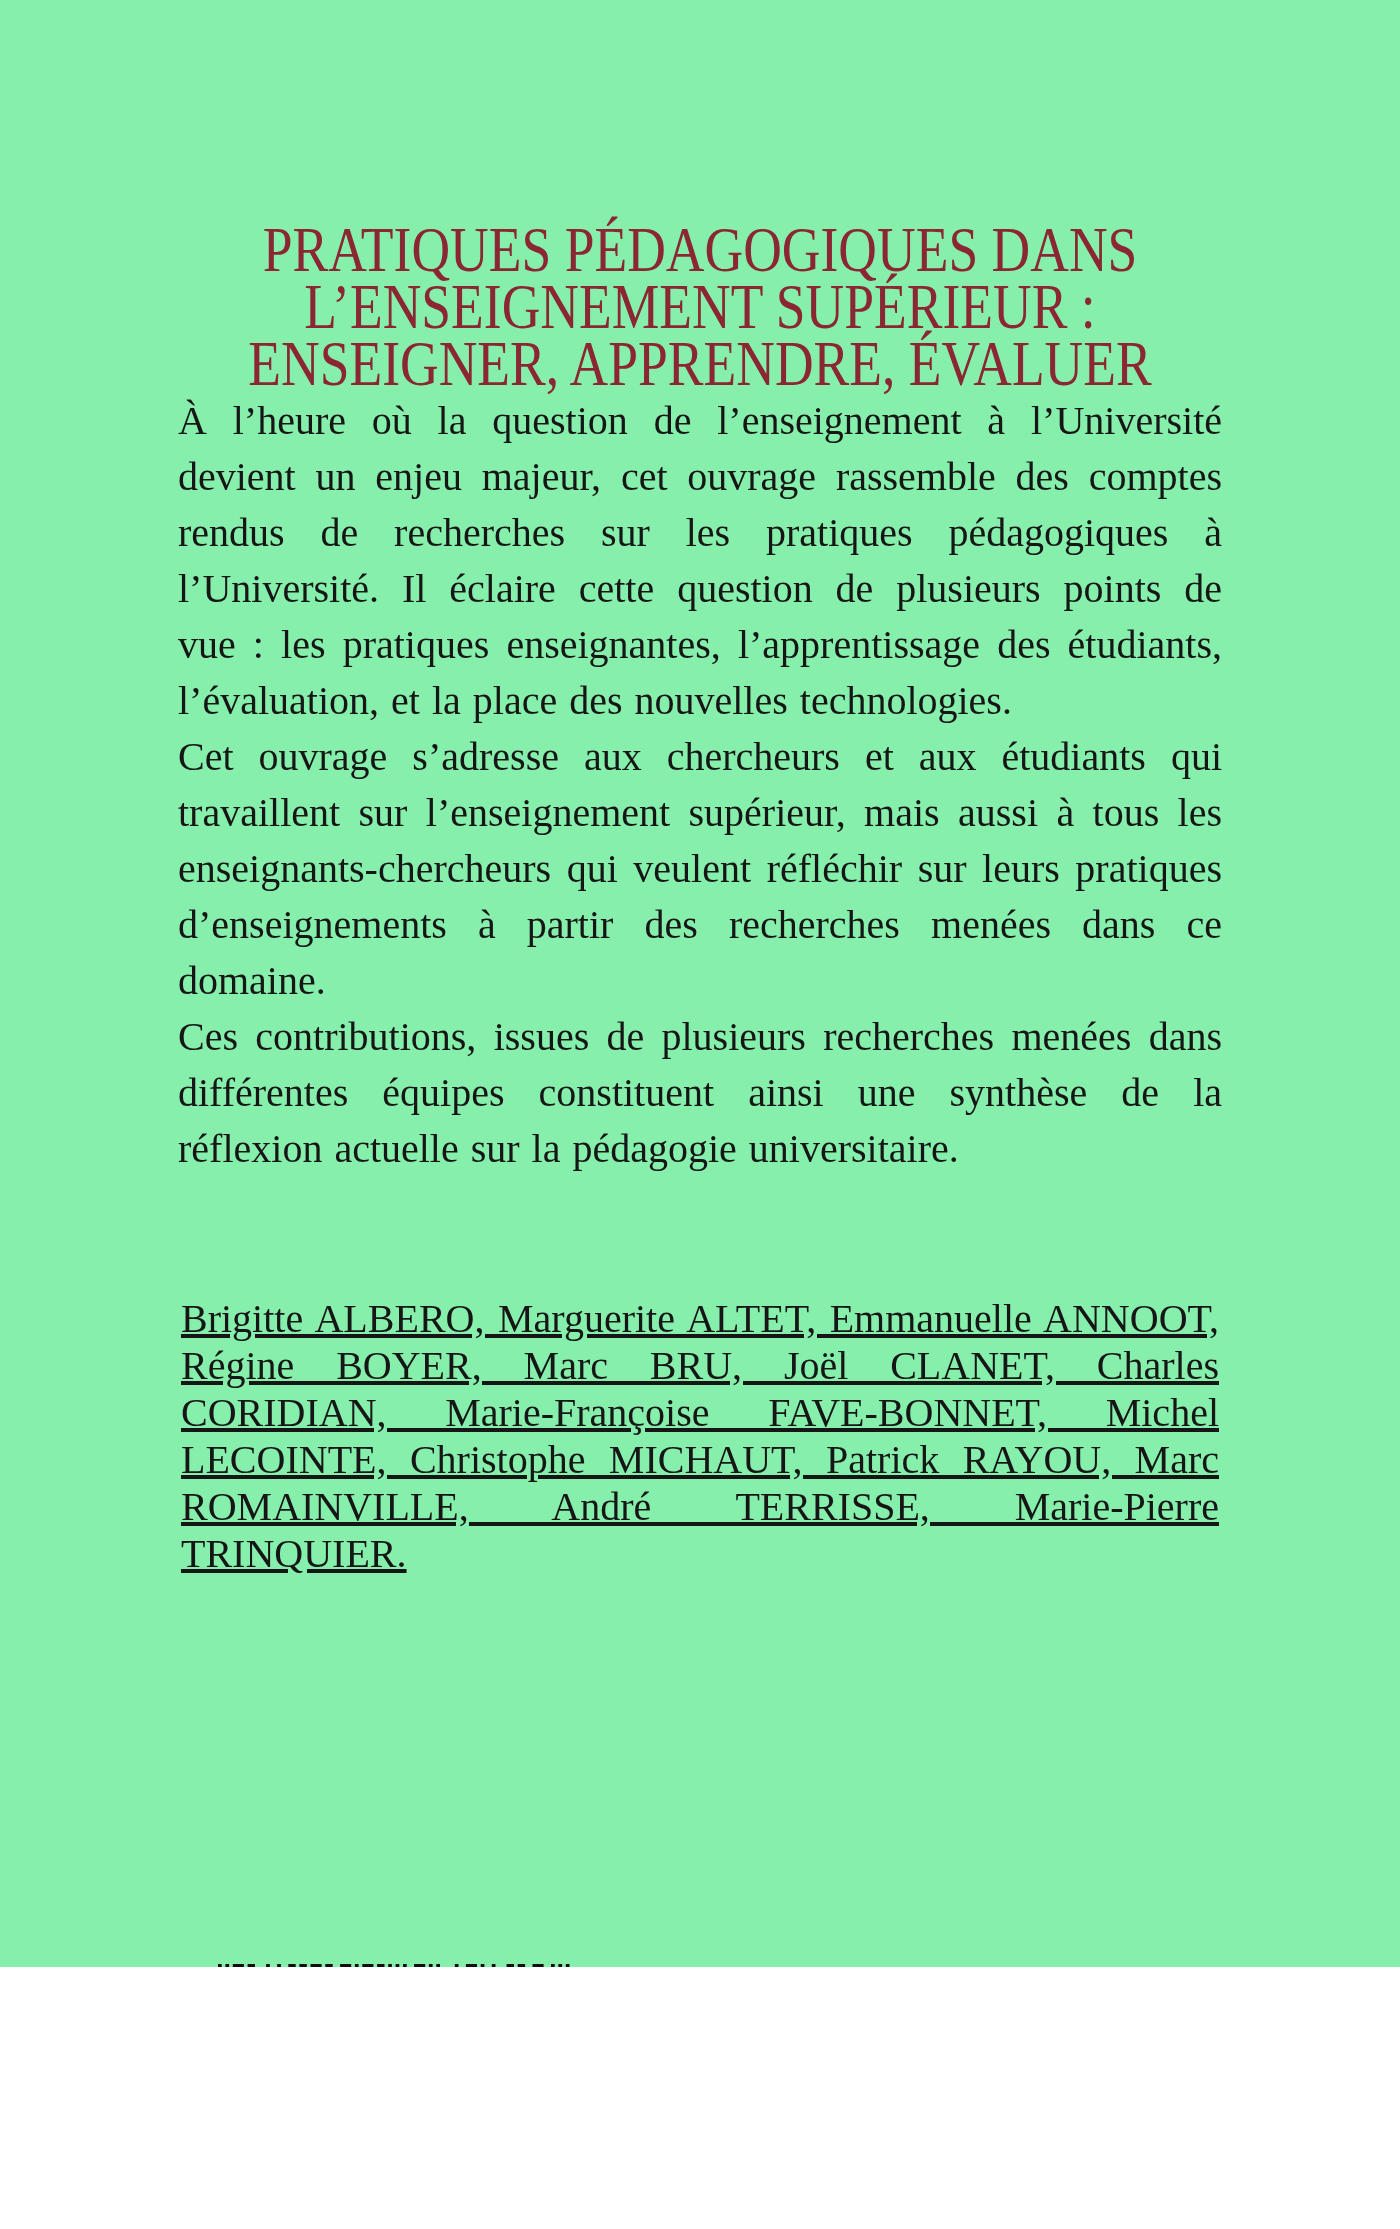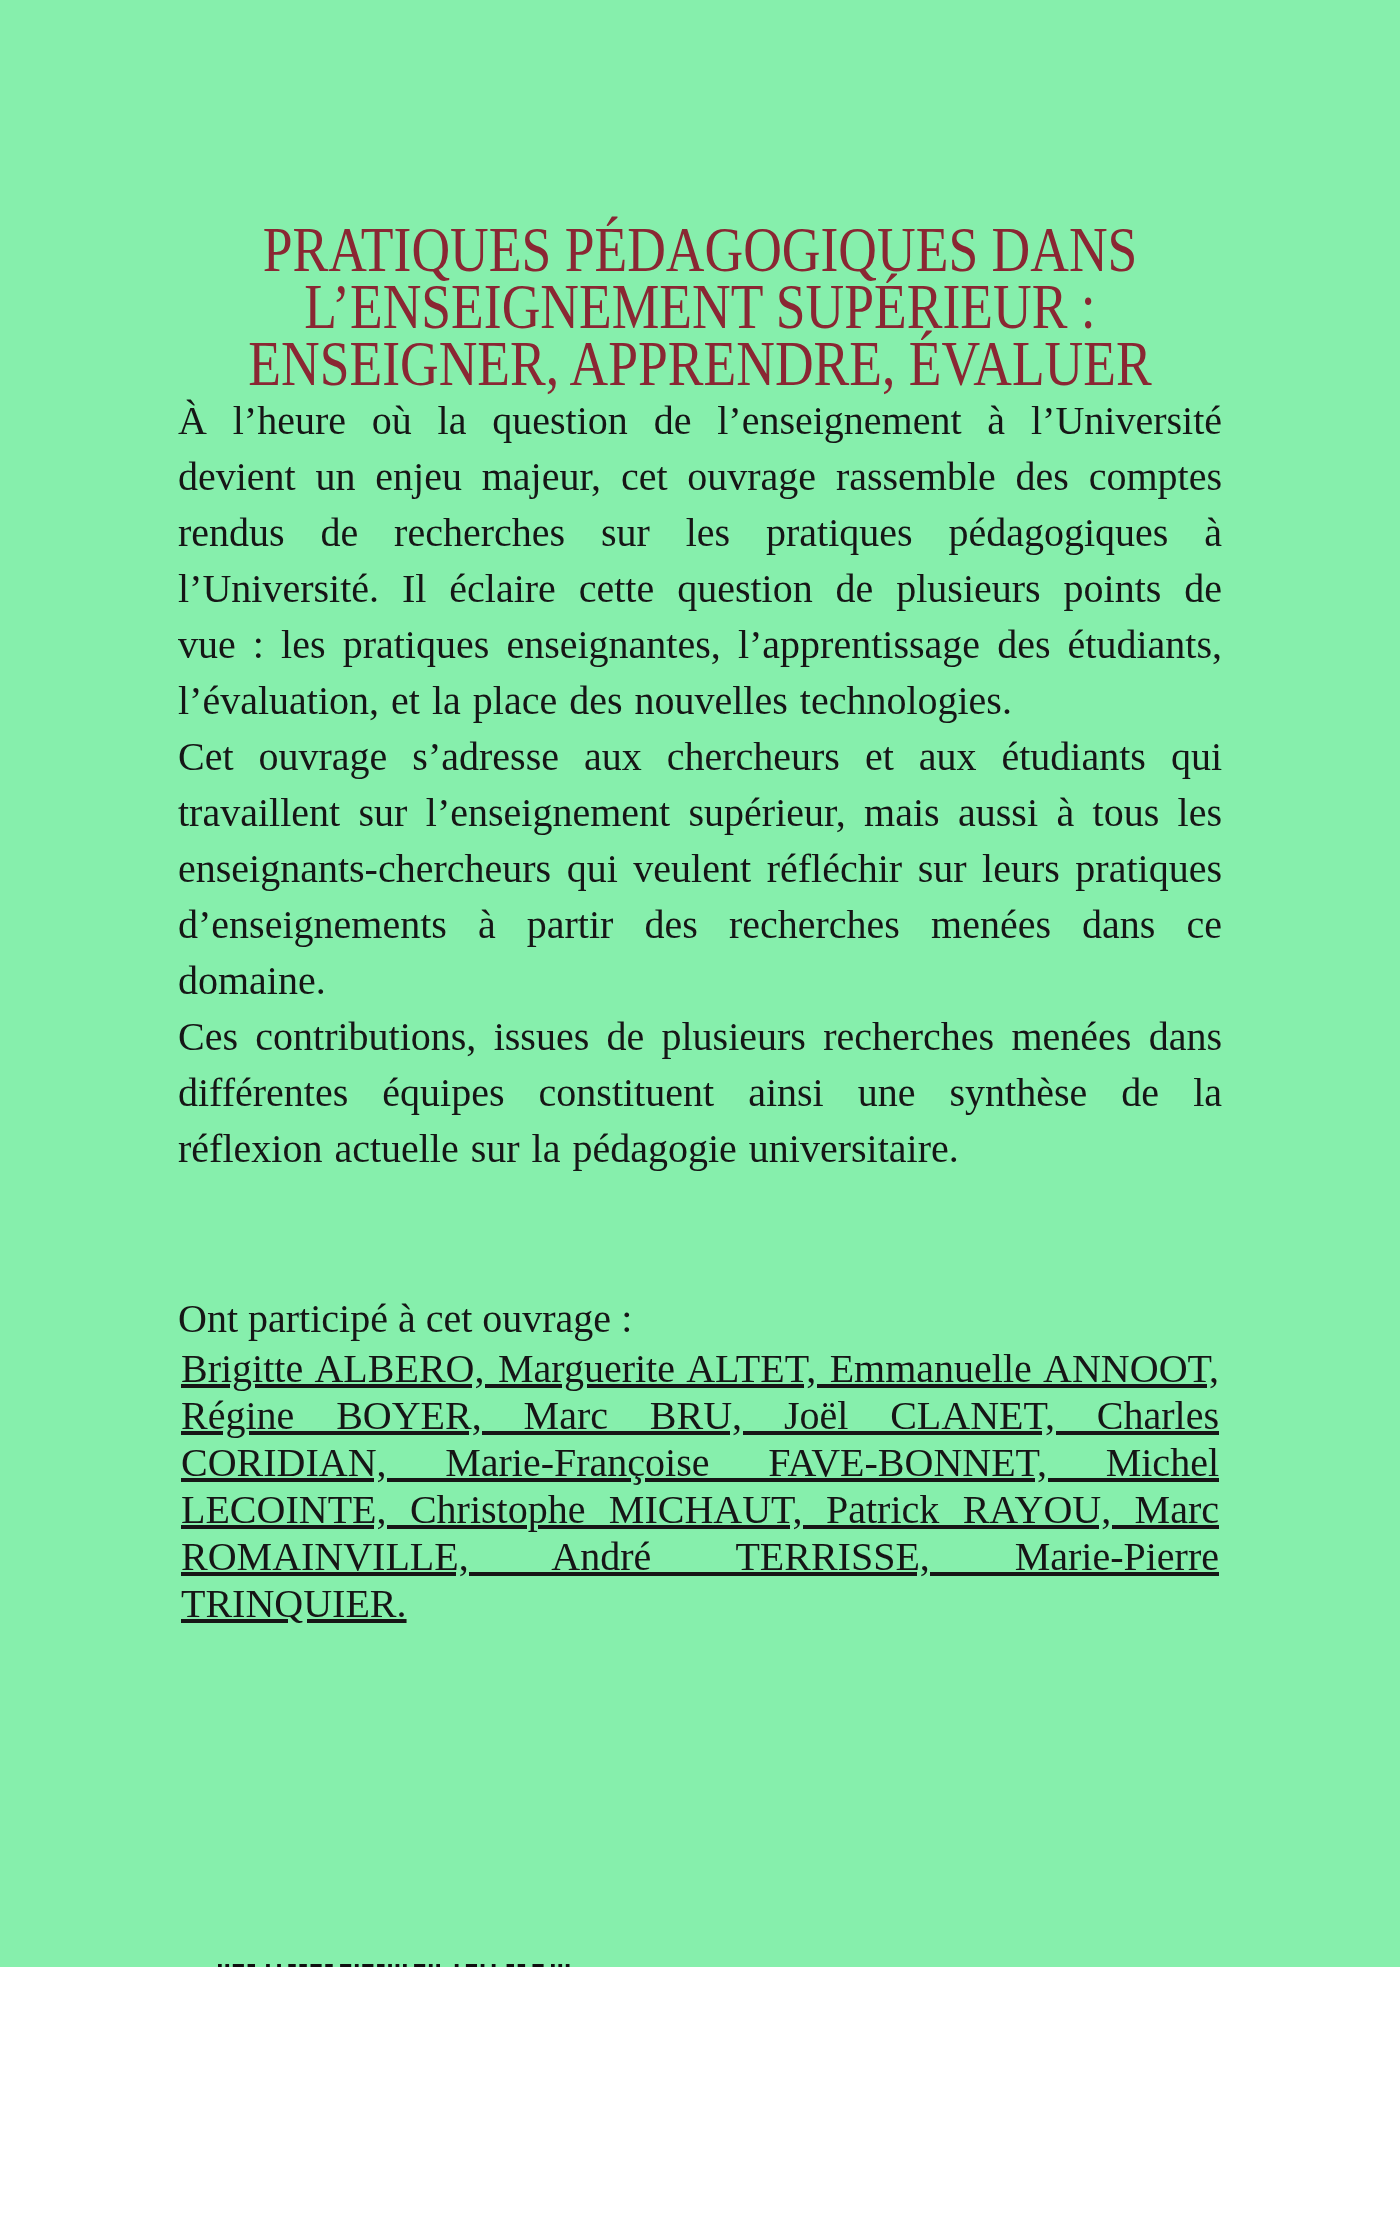--- a/index.html
+++ b/index.html
@@ -93,21 +93,20 @@
     <div class="title-line">L’ENSEIGNEMENT SUPÉRIEUR&nbsp;:</div>
     <div class="title-line">ENSEIGNER, APPRENDRE, ÉVALUER</div>
   </header>
 
   <main class="content">
     <p class="blurb p1">À l’heure où la question de l’enseignement à l’Université devient un enjeu majeur, cet ouvrage rassemble des comptes rendus de recherches sur les pratiques pédagogiques à l’Université. Il éclaire cette question de plusieurs points de vue&nbsp;: les pratiques enseignantes, l’apprentissage des étudiants, l’évaluation, et la place des nouvelles technologies.</p>
     <p class="blurb p3">Cet ouvrage s’adresse aux chercheurs et aux étudiants qui travaillent sur l’enseignement supérieur, mais aussi à tous les enseignants-chercheurs qui veulent réfléchir sur leurs pratiques d’enseignements à partir des recherches menées dans ce domaine.</p>
     <p class="blurb p2">Ces contributions, issues de plusieurs recherches menées dans différentes équipes constituent ainsi une synthèse de la réflexion actuelle sur la pédagogie universitaire.</p>
 
     <section class="contributors">
-      <p class="heading">Ont participé à cet ouvrage&nbsp;:</p>
       <p class="names">Brigitte ALBERO, Marguerite ALTET, Emmanuelle ANNOOT, Régine BOYER, Marc BRU, Joël CLANET, Charles CORIDIAN, Marie-Françoise FAVE-BONNET, Michel LECOINTE, Christophe MICHAUT, Patrick RAYOU, Marc ROMAINVILLE, André TERRISSE, Marie-Pierre TRINQUIER.</p>
     </section>
   </main>
 
   <div class="barcode">
     <svg width="400" height="138" aria-hidden="true">
         <rect x="43.00" y="0" width="3.70" height="137"></rect>
         <rect x="50.40" y="0" width="3.70" height="137"></rect>
         <rect x="57.80" y="0" width="11.10" height="119"></rect>
         <rect x="72.60" y="0" width="7.40" height="119"></rect>

